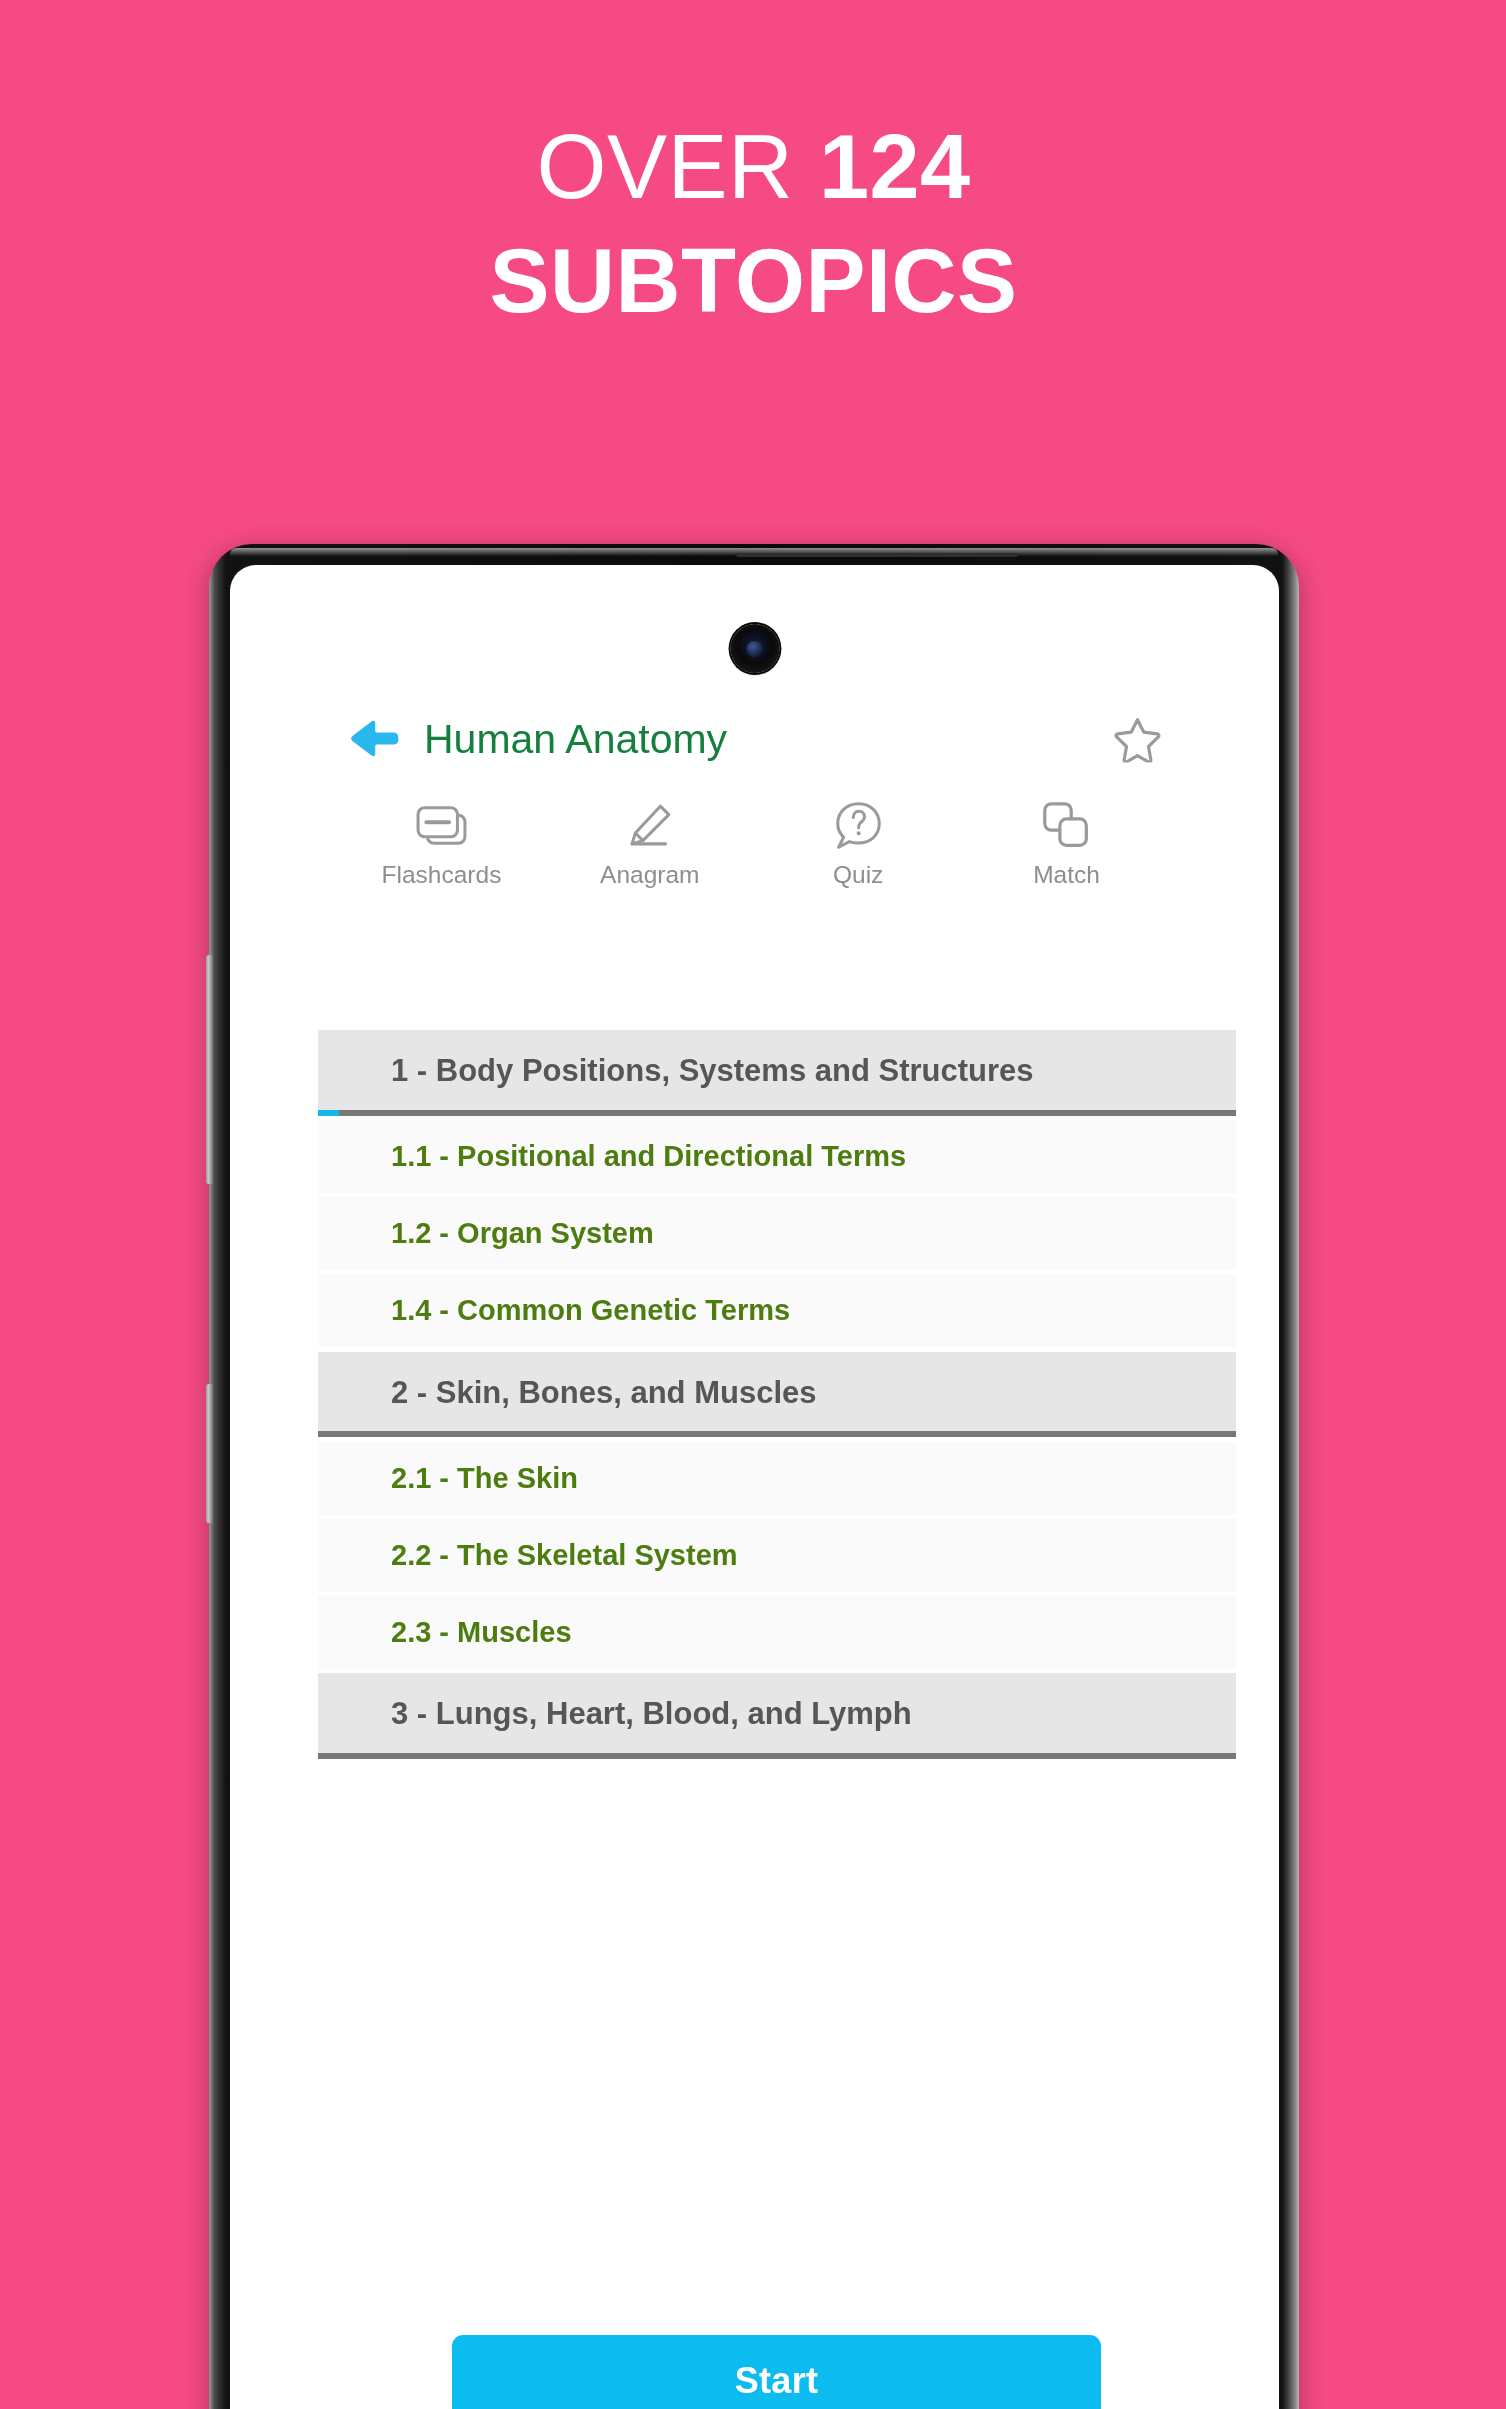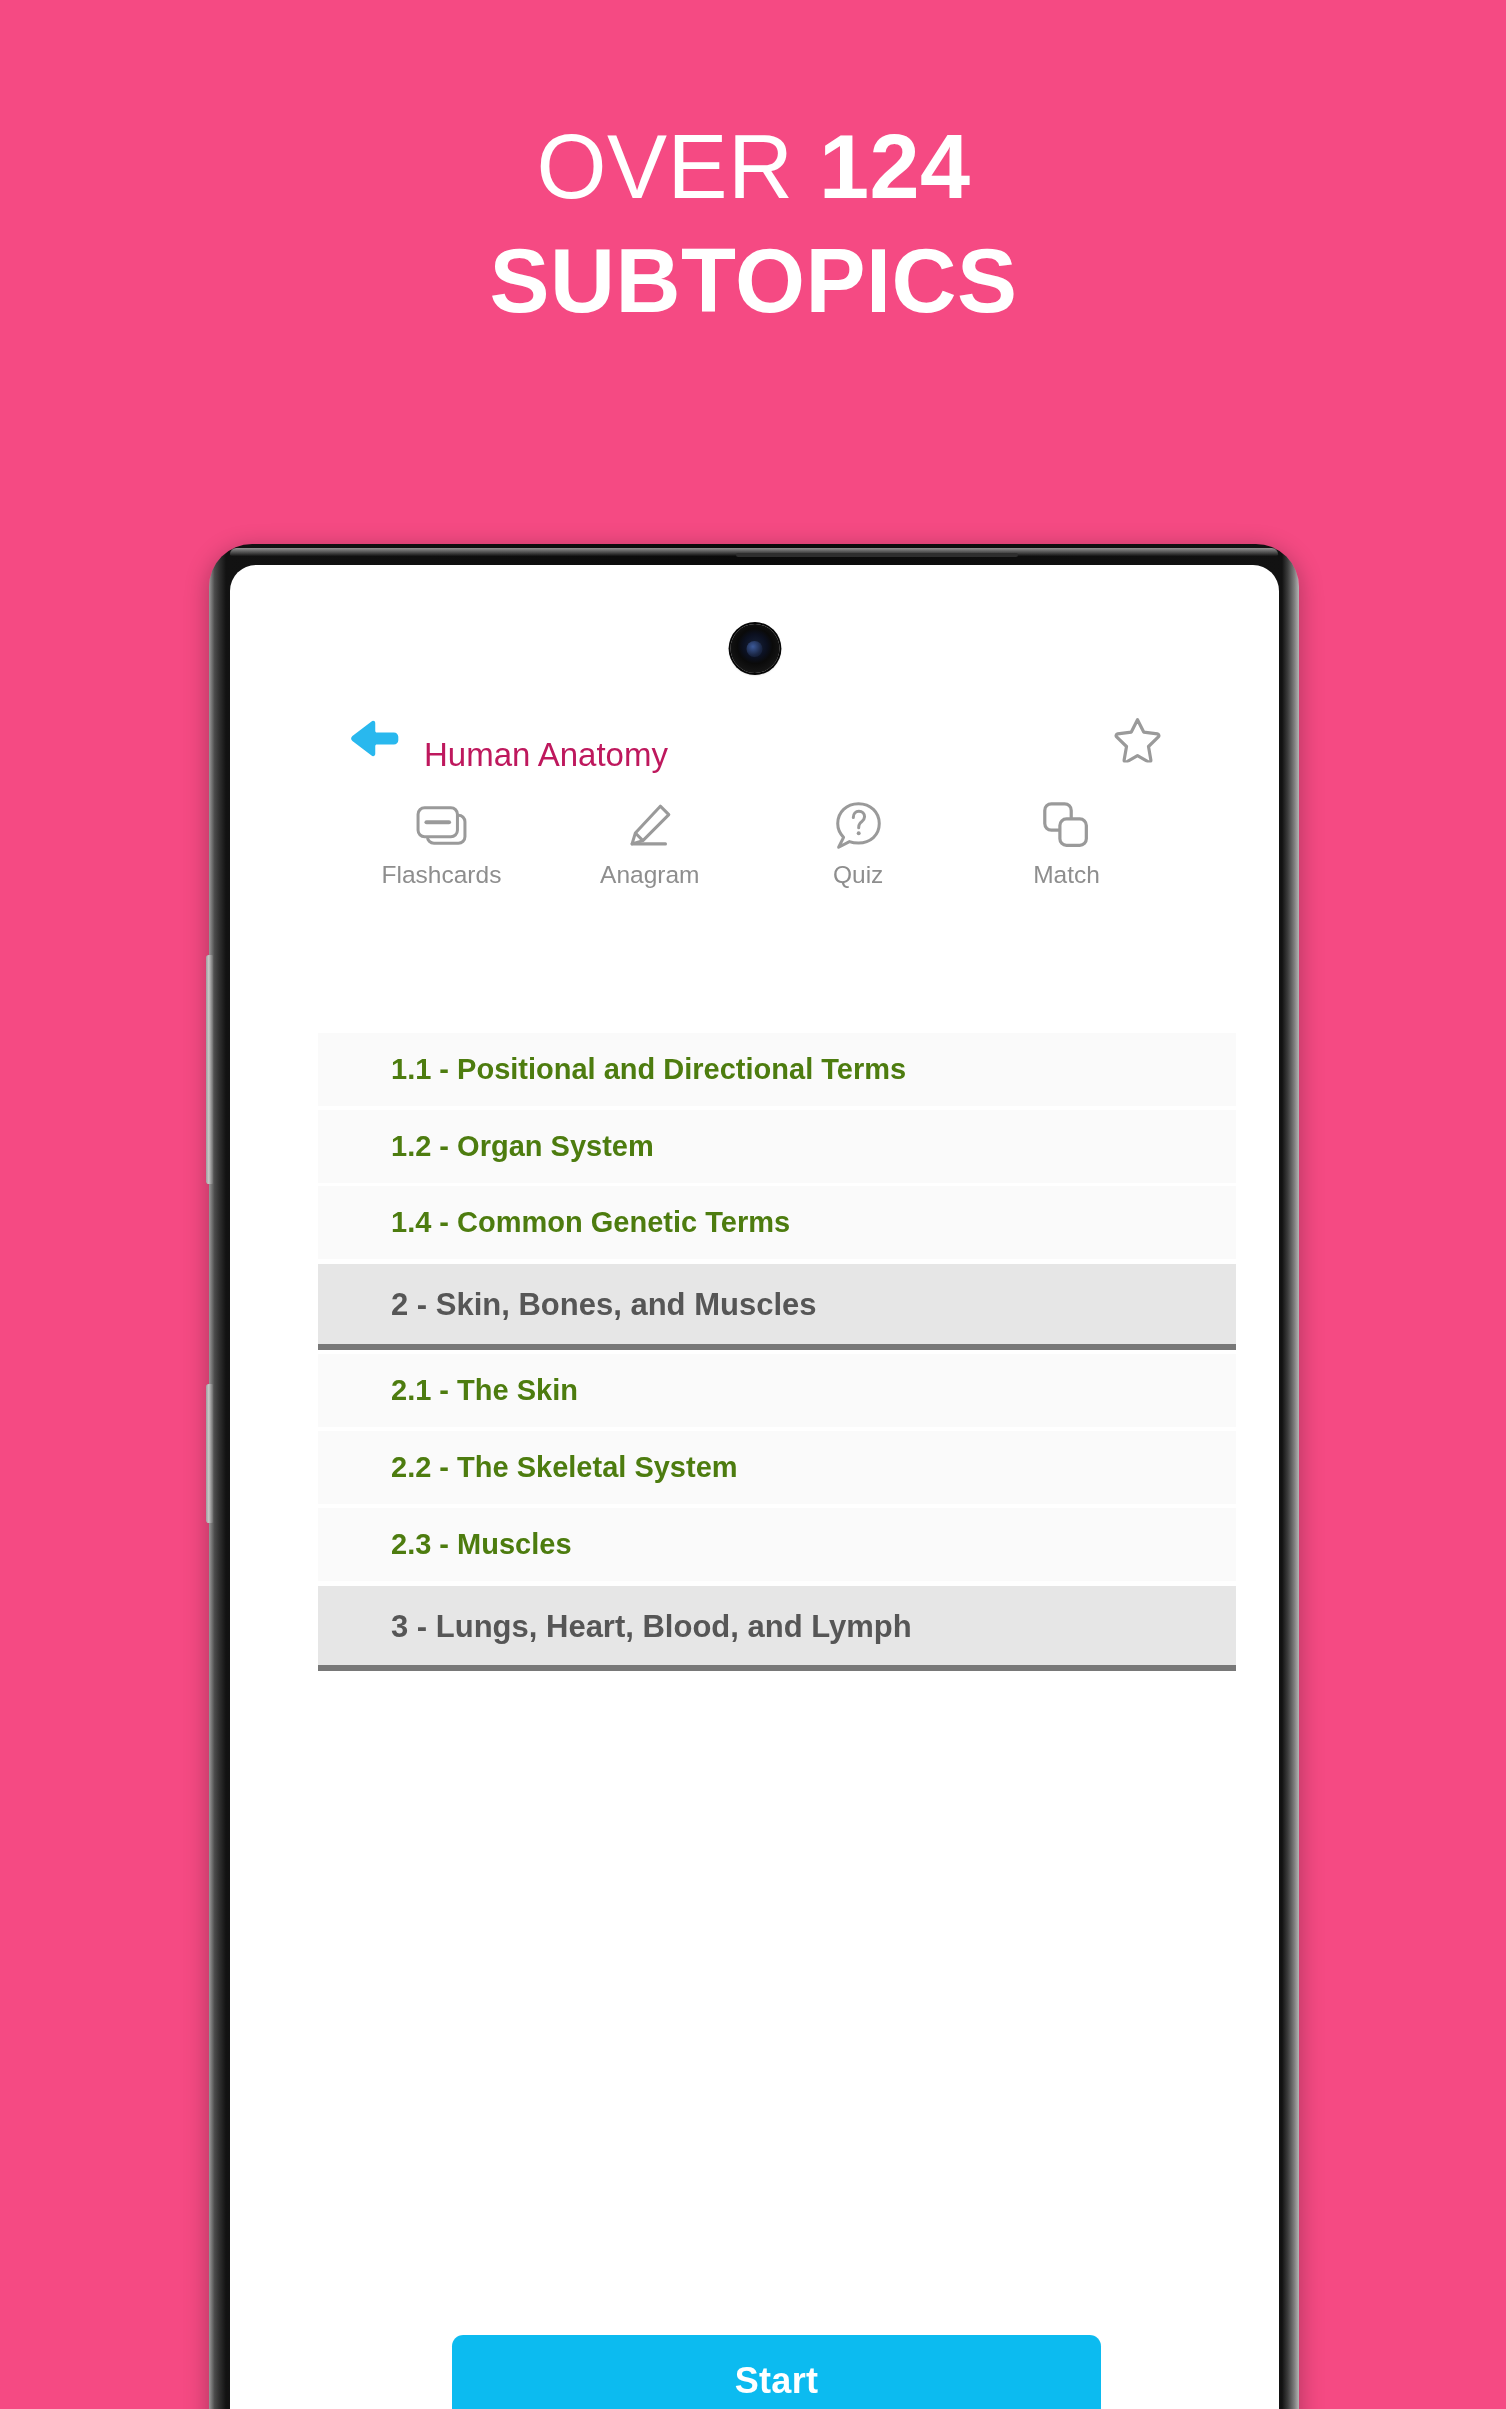--- a/index.html
+++ b/index.html
@@ -141,25 +141,24 @@
     height: 41px;
     display: flex;
     align-items: center;
     justify-content: center;
   }
   .app-title {
     position: absolute;
     left: 194px;
     top: 50%;
     transform: translateY(-50%);
-    font-size: 33px;
-    color: #be185d;
+    font-size: 41px;
+    color: #15803d;
     font-weight: 400;
     white-space: nowrap;
-    margin-top: 16px;
   }
   .fav-btn {
     position: absolute;
     right: 115px;
     top: 50%;
     transform: translateY(-50%);
     width: 53px;
     height: 53px;
     display: flex;
     align-items: center;
@@ -342,20 +341,23 @@
             <rect x="20" y="20" width="28" height="28" rx="7" fill="#ffffff" stroke="#9a9a9a" stroke-width="3.4"></rect>
           </svg>
         </span>
         <span class="tab-label">Match</span>
       </div>
 
     </div>
 
     <div class="topic-list">
 
+      <div class="row section first-accent">
+        <span class="row-text">1 - Body Positions, Systems and Structures</span>
+      </div>
       <div class="row item">
         <span class="row-text">1.1 - Positional and Directional Terms</span>
       </div>
       <div class="row item">
         <span class="row-text">1.2 - Organ System</span>
       </div>
       <div class="row item">
         <span class="row-text">1.4 - Common Genetic Terms</span>
       </div>
       <div class="row section">

